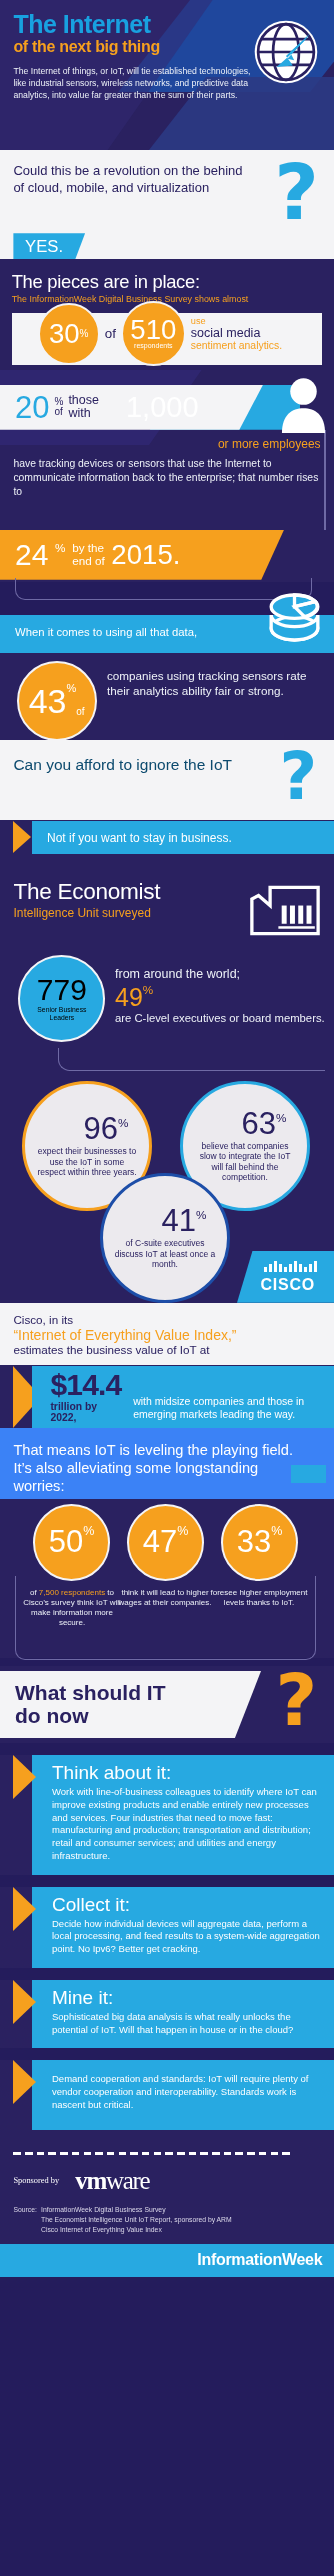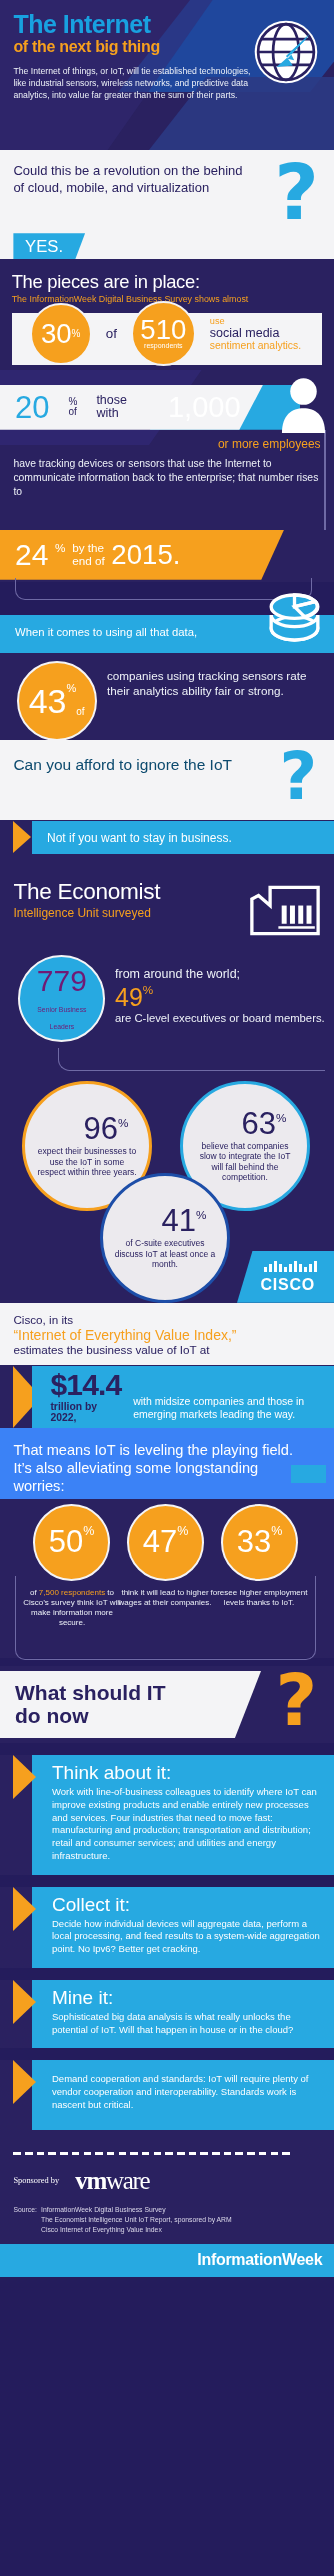--- a/index.html
+++ b/index.html
@@ -90,21 +90,21 @@
     font-size: 18.4px; color: #ffffff; font-weight: normal; letter-spacing: -0.3px;
   }
   .pieces .sub {
     font-size: 8.9px; color: #f6a01e; margin-top: 1.7px;
   }
   .whitestrip {
     position: relative; background: #f4f4f6; height: 52px; margin-top: 8.4px;
   }
   .stat-row {
     position: absolute; left: 0; top: -11.7px; width: 100%;
-    display: flex; align-items: center; gap: 14px; padding-left: 18px;
+    display: flex; align-items: center; gap: 5px; padding-left: 26px;
   }
   .circle-o {
     background: #f6a01e; border-radius: 50%;
     display: flex; align-items: center; justify-content: center;
     color: #ffffff; border: 2.5px solid #f4f4f6; flex: none;
   }
   .c30 { width: 62px; height: 62px; }
   .c30 .num { font-size: 27.6px; }
   .c510 { width: 65px; height: 65px; flex-direction: column; }
   .c510 .num { font-size: 27.6px; line-height: .9; }
@@ -127,21 +127,21 @@
     background: #f4f4f6;
     clip-path: polygon(0 0, 100% 0, 91% 100%, 0 100%);
   }
   .twenty-blue {
     position: absolute; top: 15px; left: 150px; width: 150px; height: 45px;
     background: #27a9e1;
     clip-path: polygon(10% 0, 100% 0, 100% 100%, 0 100%);
   }
   .twenty-txt {
     position: absolute; top: 15px; left: 0; width: 334px; height: 45px;
-    display: flex; align-items: center; padding-left: 15px; gap: 19px;
+    display: flex; align-items: center; padding-left: 15px; gap: 5px;
   }
   .n20 { color: #27a9e1; font-size: 31px; line-height: 1; }
   .ofw { color: #2a2160; font-size: 10px; line-height: 1.05; }
   .thosewith { color: #2a2160; font-size: 12.5px; line-height: 1.08; }
   .n1000 { color: #ffffff; font-size: 29px; margin-left: 22px; }
   .person {
     position: absolute; right: 6.7px; top: 5px; width: 47px; height: 58px; z-index: 5;
   }
   .emp-line {
     position: absolute; top: 67px; right: 13.4px;
@@ -217,22 +217,22 @@
   
   .econ { position: relative; background: #2a2160; padding: 22px 13.4px 0 13.4px; height: 92px; }
   .econ h2 { font-size: 22.6px; color: #ffffff; font-weight: normal; letter-spacing: -0.3px; }
   .econ .sub { font-size: 12px; color: #f6a01e; margin-top: 0.8px; }
   .chart-icon { position: absolute; right: 11.7px; top: 27px; width: 74px; height: 53px; }
 
   .econstats { position: relative; background: #2a2160; height: 127px; }
   .c779 {
     position: absolute; left: 18.4px; top: 6.7px; width: 87px; height: 87px;
     border-radius: 50%; background: #27a9e1; border: 2.5px solid #f4f4f6;
-    color: #701a75; display: flex; flex-direction: column;
-    align-items: center; justify-content: center; text-align: center; gap: 9px;
+    color: #000000; display: flex; flex-direction: column;
+    align-items: center; justify-content: center; text-align: center;
   }
   .c779 .num { font-size: 30px; line-height: .95; }
   .c779 .lbl { font-size: 6.8px; line-height: 1.12; margin-top: 0.8px; }
   .econ-right { position: absolute; left: 115px; top: 18.4px; width: 210px; }
   .econ-right .l1 { color: #eef2f8; font-size: 12.5px; }
   .econ-right .l2 { margin-top: 1.7px; }
   .n49 { color: #f6a01e; font-size: 25px; vertical-align: -3.3px; }
   .econ-right .l2txt { color: #eef2f8; font-size: 11.3px; line-height: 1.2; display:inline-block; vertical-align: 3.3px; }
   .round-brk2 {
     position: absolute; left: 58px; top: 99px; width: 267px; height: 23.4px;

